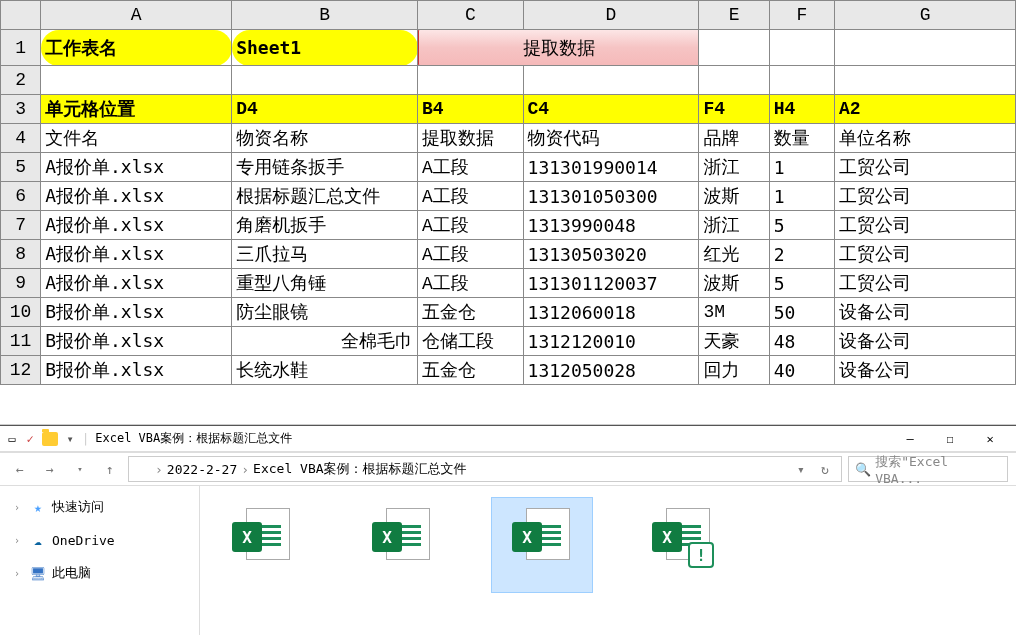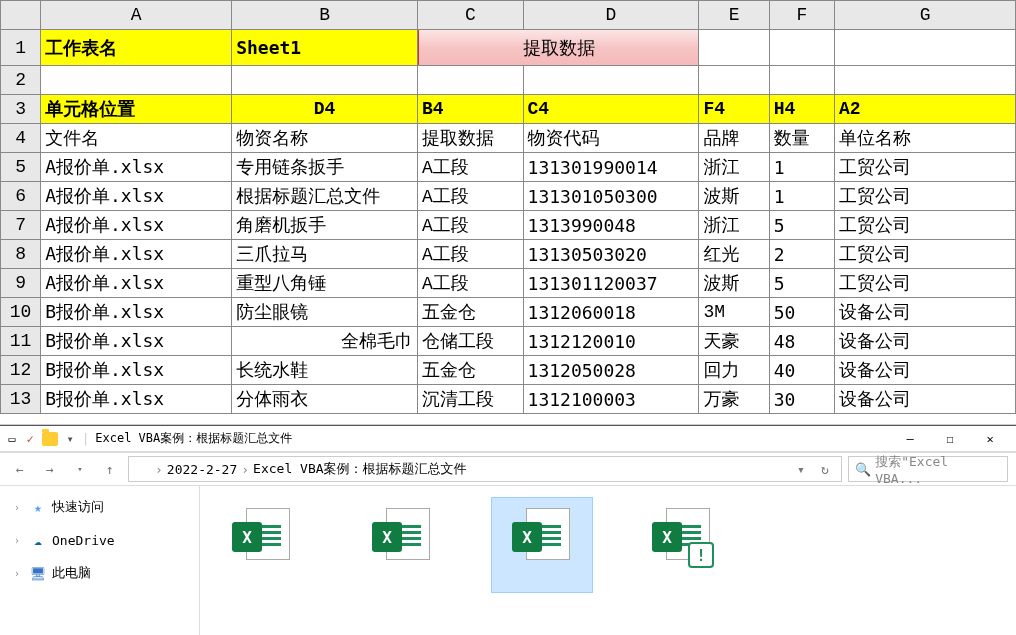--- a/index.html
+++ b/index.html
@@ -12,21 +12,21 @@
   .sheet th { background:#e8e8e8; font-weight:normal; text-align:center; }
   .rowhead { background:#e8e8e8; text-align:center; width:40px; font-family: Consolas, monospace;}
   .col-A { width:190px; }
   .col-B { width:185px; text-align:center;}
   .col-C { width:105px; text-align:center;}
   .col-D { width:175px;}
   .col-E { width:70px;}
   .col-F { width:65px; text-align:right;}
   .col-G { width:180px;}
   .yellow { background:#ffff00; }
-  .bold { font-weight:bold; }
+  .bold { font-weight:bold;border-radius:18px; }
   .leftA { text-align:left;}
   .row3 td:not(.rowhead){ background:#ffff00; font-weight:bold; text-align:left;}
   .row4 td:not(.rowhead){ font-weight:normal;}
   .extract-btn { display:flex; align-items:center; justify-content:center; height:34px; background:linear-gradient(#fdeaea,#f6c4c4,#f5b8b8); border:1px solid #c33; border-radius:4px; font-size:18px; color:#000; cursor:pointer; box-shadow:1px 1px 3px rgba(0,0,0,0.3);}
   td.btncell { padding:12px; position:relative; }
   td.btncell .extract-btn { position:absolute; left:0; top:-3px; right:-2px; bottom:-3px; height:auto;}
   .row1 td, .row1 th { height:36px; }
   
   .explorer { flex:1 1 auto; display:flex; flex-direction:column; background:#fff; border-top:1px solid #555;}
   .ex-titlebar { display:flex; align-items:center; height:26px; font-size:12px; padding:0 6px; gap:6px; border-bottom:1px solid #ddd;}
@@ -108,21 +108,21 @@
             <td></td>
             <td></td>
             <td></td>
             <td></td>
             <td></td>
             <td></td>
       </tr>
       <tr class="row3">
         <td class="rowhead">3</td>
         <td>单元格位置</td>
-        <td style="text-align:center">D4</td>
+        <td style="text-align:left">D4</td>
         <td style="text-align:left">B4</td>
         <td>C4</td>
         <td>F4</td>
         <td style="text-align:left">H4</td>
         <td>A2</td>
       </tr>
       <tr class="row4">
         <td class="rowhead">4</td>
         <td class="leftA">文件名</td>
         <td>物资名称</td>
@@ -205,30 +205,20 @@
             <td class="leftA">设备公司</td>
           </tr>
           <tr>
             <td class="rowhead">12</td>
             <td class="leftA" style="font-family:Consolas,SimSun,monospace">B报价单.xlsx</td>
             <td style="text-align:left">长统水鞋</td>
             <td style="text-align:left">五金仓</td>
             <td class="leftA" style="font-family:Consolas,monospace">1312050028</td>
             <td>回力</td>
             <td style="font-family:Consolas,monospace">40</td>
-            <td class="leftA">设备公司</td>
-          </tr>
-          <tr>
-            <td class="rowhead">13</td>
-            <td class="leftA" style="font-family:Consolas,SimSun,monospace">B报价单.xlsx</td>
-            <td style="text-align:left">分体雨衣</td>
-            <td style="text-align:left">沉清工段</td>
-            <td class="leftA" style="font-family:Consolas,monospace">1312100003</td>
-            <td>万豪</td>
-            <td style="font-family:Consolas,monospace">30</td>
             <td class="leftA">设备公司</td>
           </tr>
         </tbody>
     </table>
   </div>
 
   <div class="explorer">
     <div class="ex-titlebar">
       <span class="qat-ico">▭</span>
       <span class="qat-ico" style="color:#c44;">✓</span>

